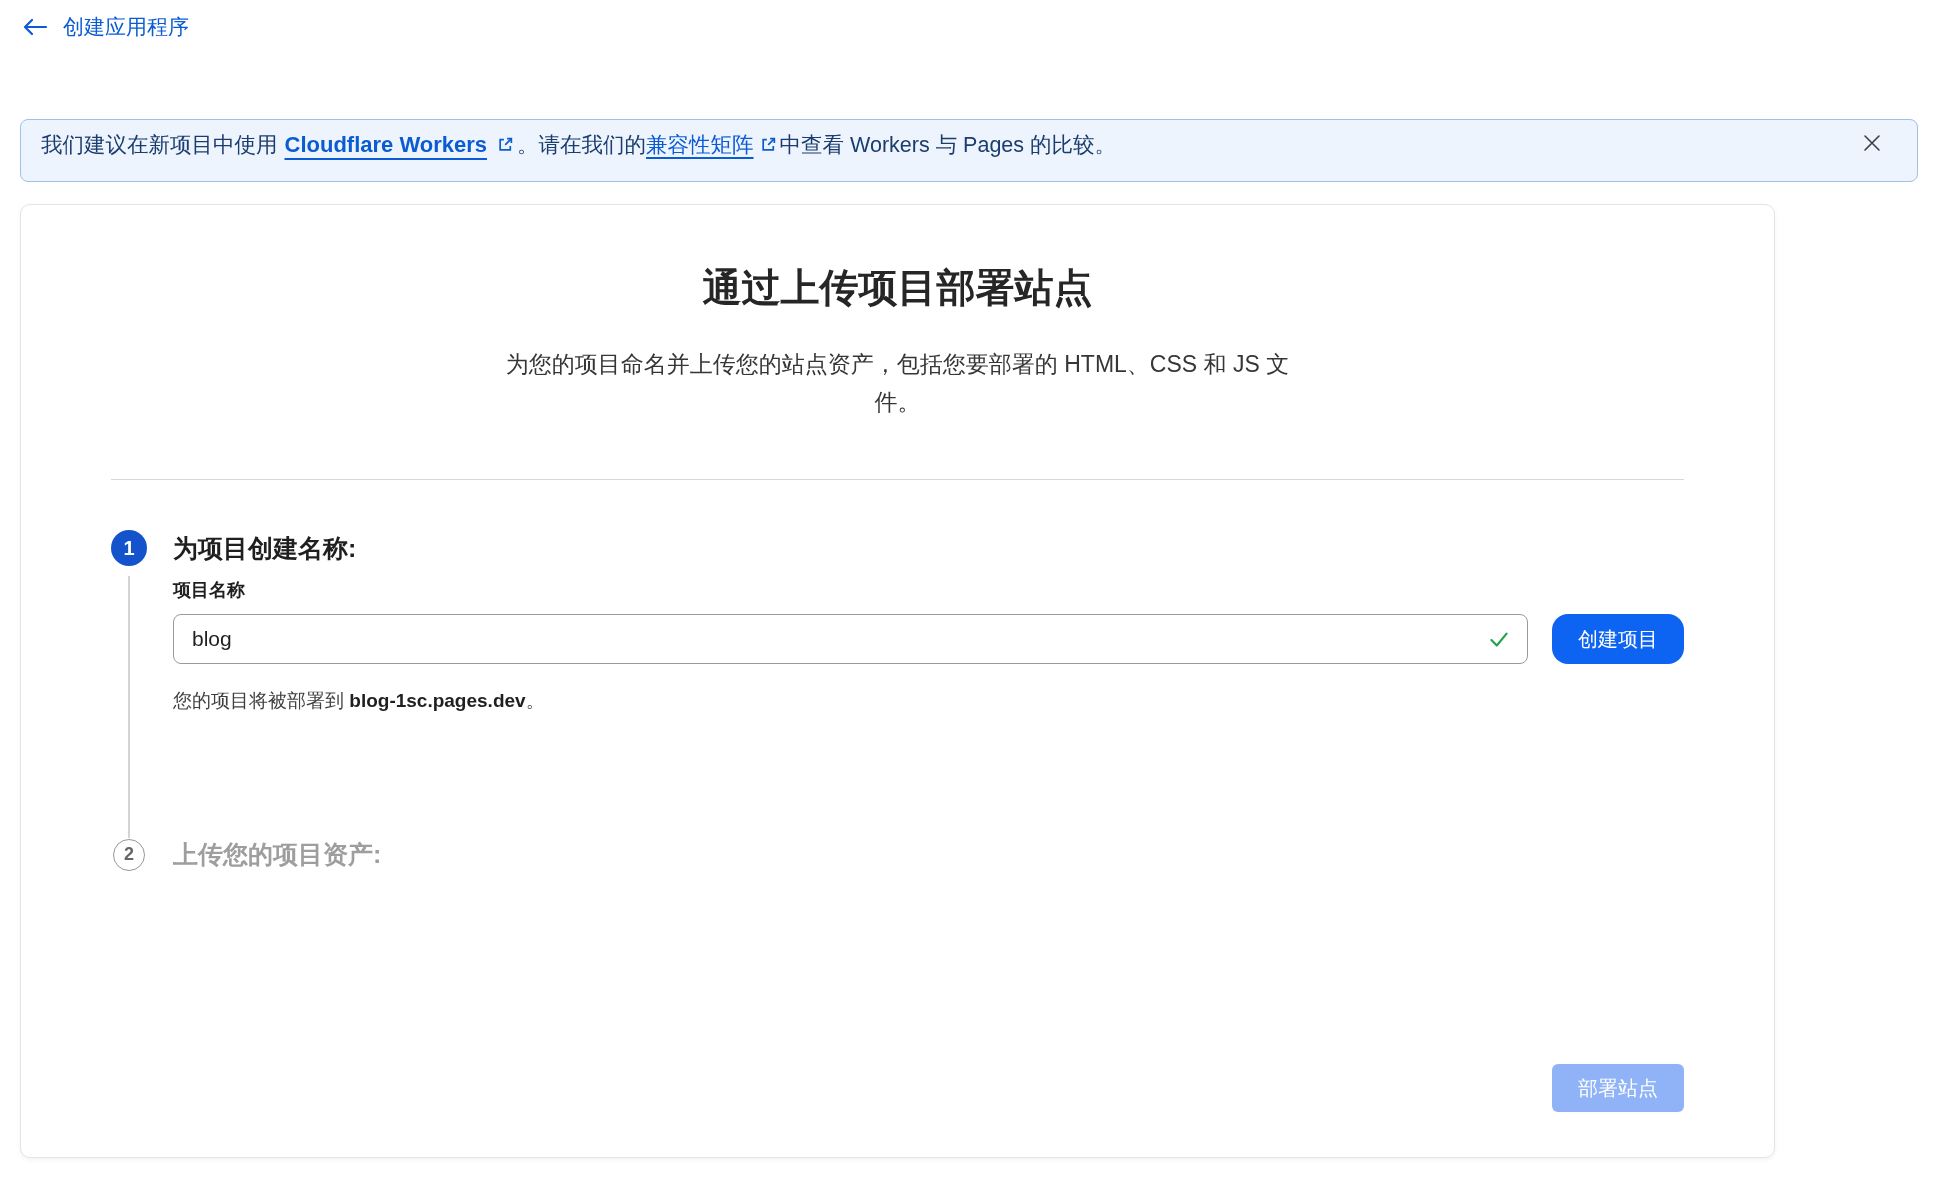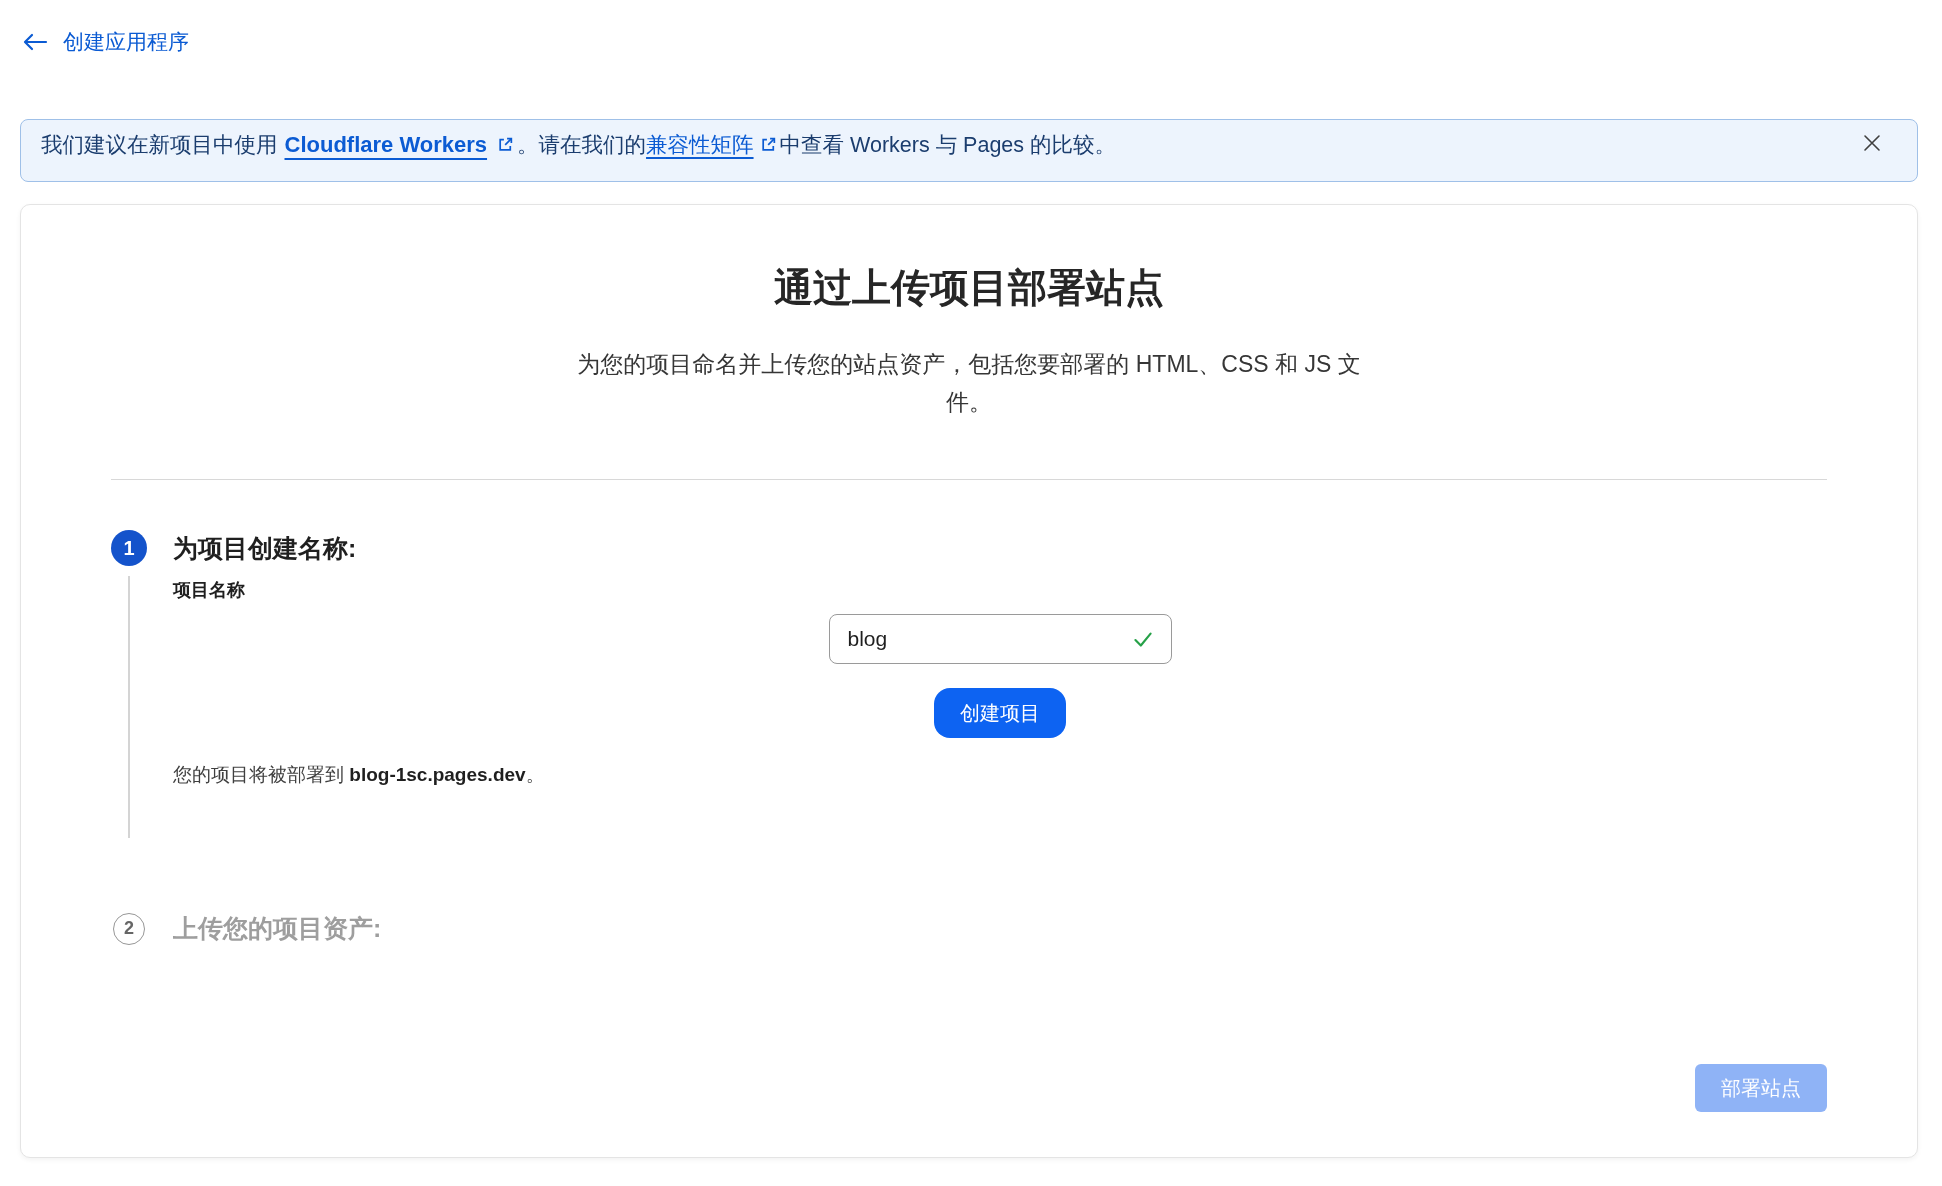--- a/index.html
+++ b/index.html
@@ -5,21 +5,21 @@
   * { margin:0; padding:0; box-sizing:border-box; }
   html,body { background:#ffffff; }
   body {
     width:1942px; height:1186px; position:relative;
     font-family:"Liberation Sans", sans-serif;
     color:#1f1f1f; overflow:hidden;
   }
 
   
   .back-link {
-    position:absolute; top:28px; left:22px;
+    position:absolute; top:13px; left:22px;
     display:flex; align-items:center; gap:15px;
     color:#0b5bd3; font-size:21px; cursor:pointer;
   }
   .back-link svg { display:block; }
 
   
   .banner {
     position:absolute; left:20px; top:119px; width:1898px; height:63px;
     background:#edf4fd; border:1px solid #9fc0e8; border-radius:8px;
     display:flex; align-items:center; padding:0 30px 12px 20px;
@@ -35,21 +35,21 @@
     text-decoration:underline; text-decoration-thickness:1.5px; text-underline-offset:5px;
   }
   .ext-icon { display:inline-block; vertical-align:-1px; margin:0 3px 0 6px; color:#0b5bd3; }
   .banner-close {
     margin-left:auto; background:none; border:none; cursor:pointer;
     width:30px; height:30px; display:flex; align-items:center; justify-content:center; flex:none;
   }
 
   
   .card {
-    position:absolute; left:20px; top:204px; width:1898px; height:954px;
+    position:absolute; left:20px; top:204px; width:1755px; height:954px;
     background:#ffffff; border:1px solid #e4e4e4; border-radius:10px;
     box-shadow:0 2px 5px rgba(0,0,0,0.05);
     padding:0 90px;
   }
   .card-title {
     margin-top:56px; text-align:center;
     font-size:39px; font-weight:700; color:#262626;
   }
   .card-subtitle {
     margin:30px auto 0; max-width:820px; text-align:center;
@@ -64,21 +64,21 @@
   }
   .step-row1 { display:flex; gap:26px; }
   .circle-1 {
     width:36px; height:36px; border-radius:50%; flex:none;
     background:#1453cb; color:#ffffff; font-size:20px; font-weight:700;
     display:flex; align-items:center; justify-content:center;
   }
   .step1-heading { font-size:25px; font-weight:700; color:#1f1f1f; line-height:36px; }
   .step1-body { flex:1; }
   .field-label { display:block; margin-top:12px; font-size:18px; font-weight:700; color:#1f1f1f; }
-  .input-row { margin-top:12px; display:flex; align-items:center; gap:24px;flex-direction:column; }
+  .input-row { margin-top:12px; display:flex; align-items:center; gap:24px; }
   .input-wrap { position:relative; flex:1; }
   .project-input {
     width:100%; height:50px; border:1px solid #9a9a9a; border-radius:8px;
     font-size:21px; padding:0 52px 0 18px; color:#1f1f1f;
     font-family:"Liberation Sans", sans-serif; outline:none; background:#fff;
   }
   .check-icon { position:absolute; right:16px; top:50%; transform:translateY(-50%); line-height:0; }
   .create-btn {
     width:132px; height:50px; flex:none; border:none; border-radius:16px;
     background:#0d63f2; color:#ffffff; font-size:20px; cursor:pointer;

